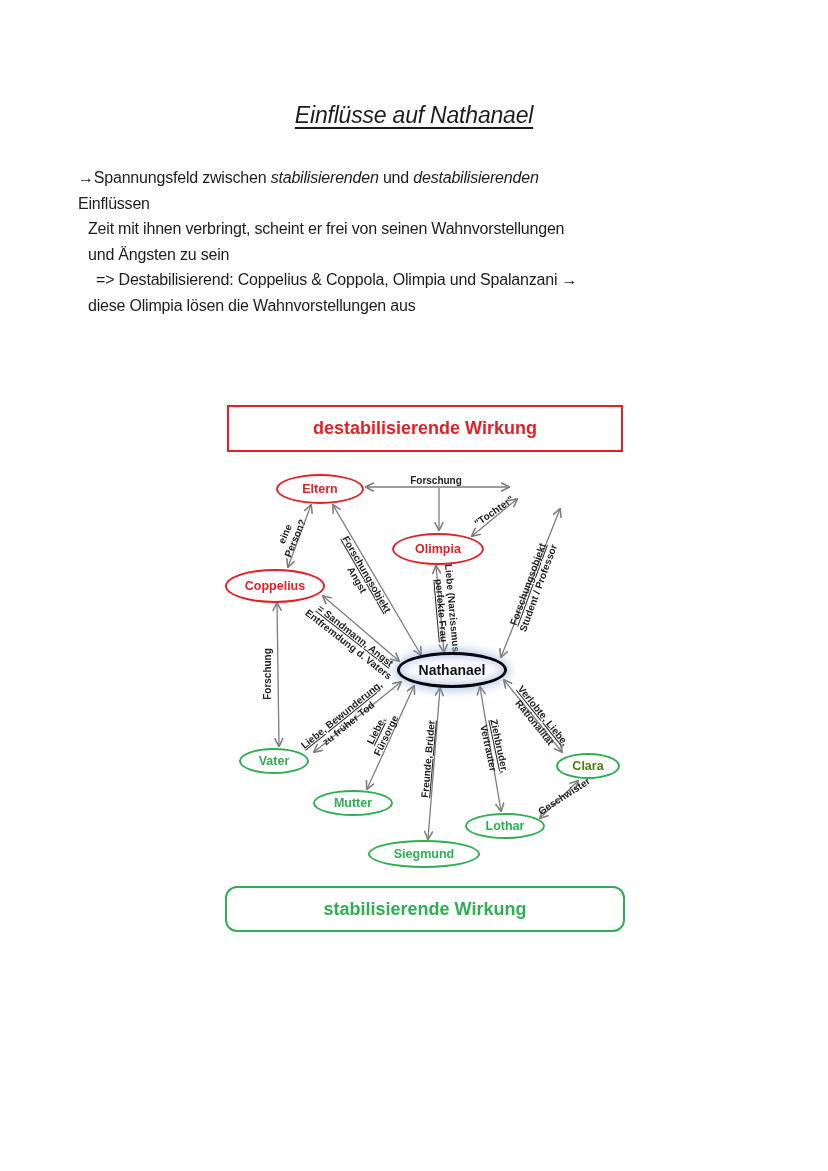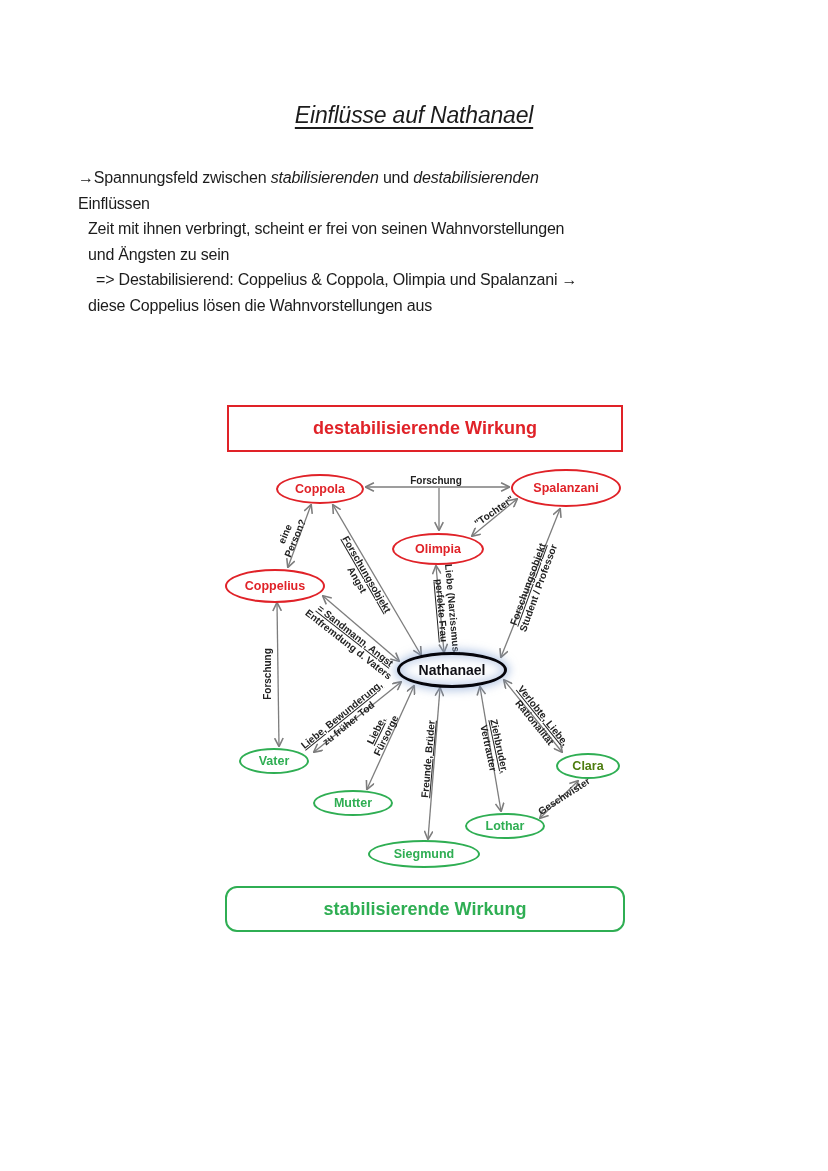--- a/index.html
+++ b/index.html
@@ -51,21 +51,21 @@
 <body>
 
 <div class="page">
   <div class="title"><span>Einflüsse auf Nathanael</span></div>
   <div class="intro">
       <div class="intro-line indent-0"><span>→Spannungsfeld zwischen </span><span class="it">stabilisierenden</span><span> und </span><span class="it">destabilisierenden</span></div>
       <div class="intro-line indent-0"><span>Einflüssen</span></div>
       <div class="intro-line indent-2"><span>Zeit mit ihnen verbringt, scheint er frei von seinen Wahnvorstellungen</span></div>
       <div class="intro-line indent-2"><span>und Ängsten zu sein</span></div>
       <div class="intro-line indent-1"><span>=&gt; Destabilisierend: Coppelius &amp; Coppola, Olimpia und Spalanzani →</span></div>
-      <div class="intro-line indent-2"><span>diese Coppelius lösen die Wahnvorstellungen aus</span></div>
+      <div class="intro-line indent-2"><span>diese Olimpia lösen die Wahnvorstellungen aus</span></div>
     </div>
 
   <div class="diagram">
     <svg id="edge-svg" width="828" height="1171">
       <defs>
         <marker id="ah" viewBox="0 0 8 8" refX="7" refY="4" markerWidth="7.5" markerHeight="7.5" orient="auto-start-reverse">
           <path d="M0.5,0.5 L7.5,4 L0.5,7.5" fill="none" stroke="#7d7d7d" stroke-width="1.3"></path>
         </marker>
       </defs>
     <line x1="366" y1="487" x2="509" y2="487" class="edge" marker-end="url(#ah)" marker-start="url(#ah)"></line>
@@ -130,22 +130,21 @@
         <div class="u">Ziehbruder,</div>
         <div>Vertrauter</div>
       </div>
       <div class="edge-label" style="left: 539px; top: 719px; transform: translate(-50%, -50%) rotate(51deg);">
         <div class="u">Verlobte, Liebe,</div>
         <div>Rationalität</div>
       </div>
       <div class="edge-label" style="left: 564px; top: 796px; transform: translate(-50%, -50%) rotate(-33deg);">
         <div>Geschwister</div>
       </div>
-      <div class="node" style="left: 276px; top: 474px; width: 88px; height: 30px; border-color: rgb(224, 34, 40); color: rgb(224, 34, 40);">Coppola</div>
-      <div class="node" style="left: 511px; top: 469px; width: 110px; height: 38px; border-color: rgb(224, 34, 40); color: rgb(224, 34, 40);">Spalanzani</div>
+      <div class="node" style="left: 276px; top: 474px; width: 88px; height: 30px; border-color: rgb(224, 34, 40); color: rgb(224, 34, 40);">Eltern</div>
       <div class="node" style="left: 392px; top: 533px; width: 92px; height: 32px; border-color: rgb(224, 34, 40); color: rgb(224, 34, 40);">Olimpia</div>
       <div class="node" style="left: 225px; top: 569px; width: 100px; height: 34px; border-color: rgb(224, 34, 40); color: rgb(224, 34, 40);">Coppelius</div>
       <div class="node central" style="left: 397px; top: 652px; width: 110px; height: 36px;">Nathanael</div>
       <div class="node" style="left: 239px; top: 748px; width: 70px; height: 26px; border-color: rgb(47, 174, 83); color: rgb(47, 174, 83);">Vater</div>
       <div class="node" style="left: 313px; top: 790px; width: 80px; height: 26px; border-color: rgb(47, 174, 83); color: rgb(47, 174, 83);">Mutter</div>
       <div class="node" style="left: 368px; top: 840px; width: 112px; height: 28px; border-color: rgb(47, 174, 83); color: rgb(47, 174, 83);">Siegmund</div>
       <div class="node" style="left: 465px; top: 813px; width: 80px; height: 26px; border-color: rgb(47, 174, 83); color: rgb(47, 174, 83);">Lothar</div>
       <div class="node" style="left: 556px; top: 753px; width: 64px; height: 26px; border-color: rgb(47, 174, 83); color: #4d7c0f;">Clara</div>
     </div>
 </div>

